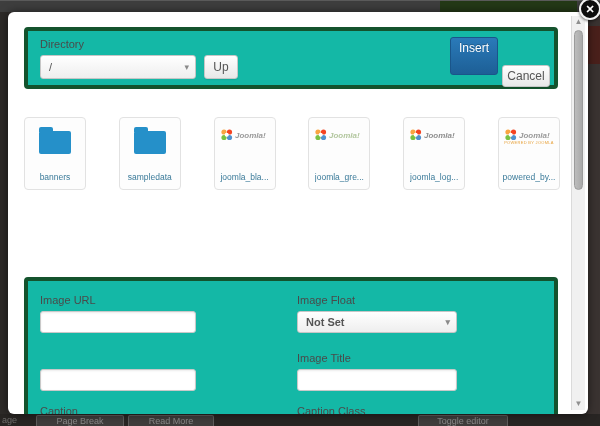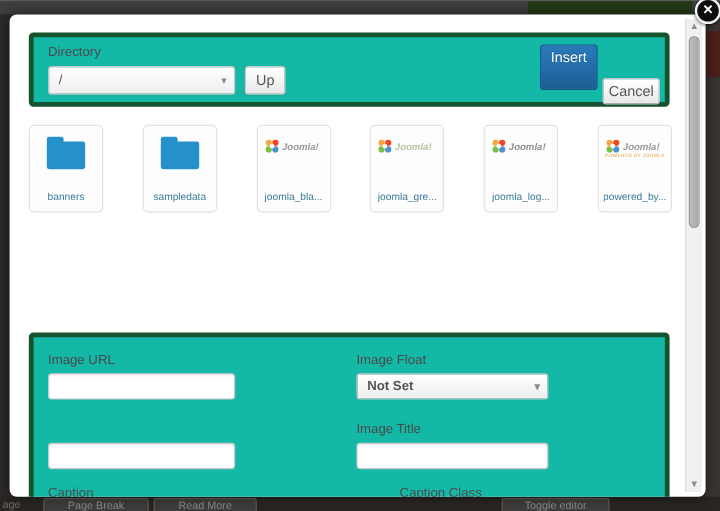--- a/index.html
+++ b/index.html
@@ -73,21 +73,21 @@
   .insert-btn{right:56px;top:6px;width:48px;height:38px;line-height:20px;}
   .cancel-btn{right:4px;top:6px;width:48px;height:22px;line-height:20px;margin-top:28px;}
   
   .thumbs{
     position:absolute;left:16px;top:92px;width:536px;height:74px;
     display:flex;justify-content:space-between;
   }
   .thumb{
     width:62px;height:73px;box-sizing:border-box;background:#fdfdfd;
     border:1px solid #e2e2e2;border-radius:4px;
-    display:flex;flex-direction:column;align-items:center;cursor:pointer;
+    display:flex;flex-direction:column;align-items:center;cursor:pointer;margin-top:13px;
   }
   .thumb-label{
     margin-top:auto;margin-bottom:7px;font-size:8.5px;color:#3a7a99;
     max-width:56px;overflow:hidden;white-space:nowrap;
   }
   .folder-icon{position:relative;width:32px;height:23px;margin-top:13px;background:#2590c9;border-radius:2px;}
   .folder-icon::before{
     content:"";position:absolute;left:0;top:-4px;width:14px;height:5px;
     background:#2590c9;border-radius:2px 2px 0 0;
   }
@@ -227,21 +227,21 @@
 
     <span class="field-label" style="left:269px;top:13px;">Image Float</span>
     <div class="sel" style="left:269px;top:30px;width:160px;height:22px;line-height:20px;font-weight:bold;">
       <span>Not Set</span>
       <span class="caret" style="line-height:20px;">▾</span>
     </div>
 
     <span class="field-label" style="left:269px;top:71px;">Image Title</span>
     <input class="txt-input" style="left: 269px; top: 88px; width: 160px;">
 
-    <span class="field-label" style="left:269px;top:124px;margin-left:36px;">Caption Class</span>
+    <span class="field-label" style="left:269px;top:124px;">Caption Class</span>
 
   </div>
 
   <div class="scrollbar">
     <div class="scroll-arrow scroll-up">▲</div>
     <div class="scroll-thumb"></div>
     <div class="scroll-arrow scroll-down">▼</div>
   </div>
 </div>
 

